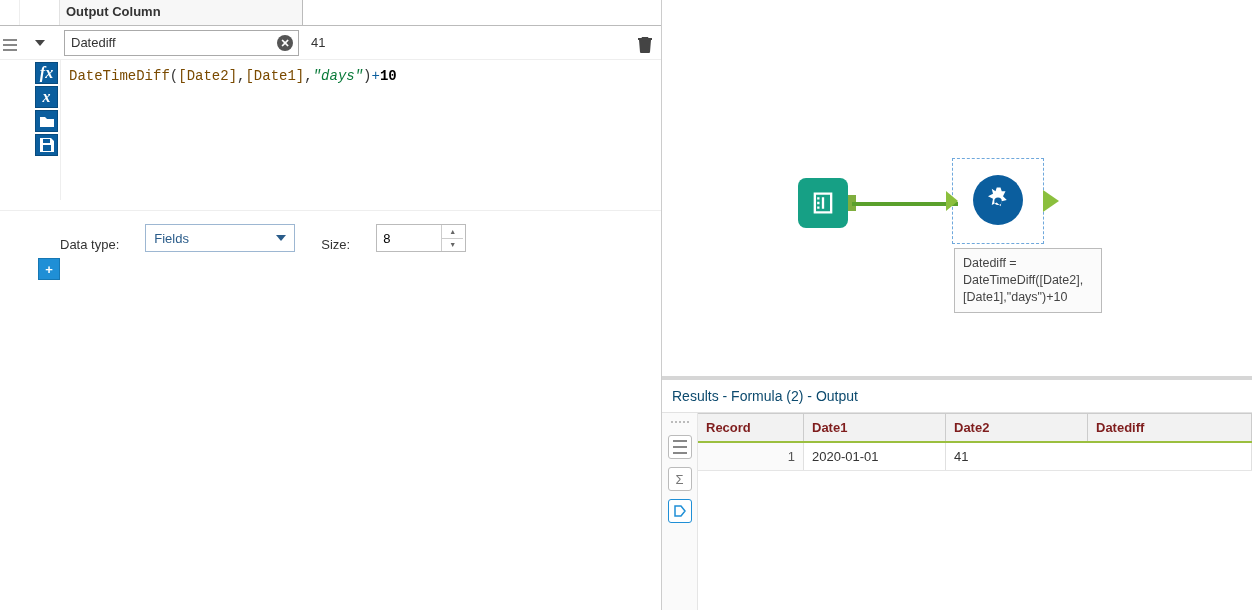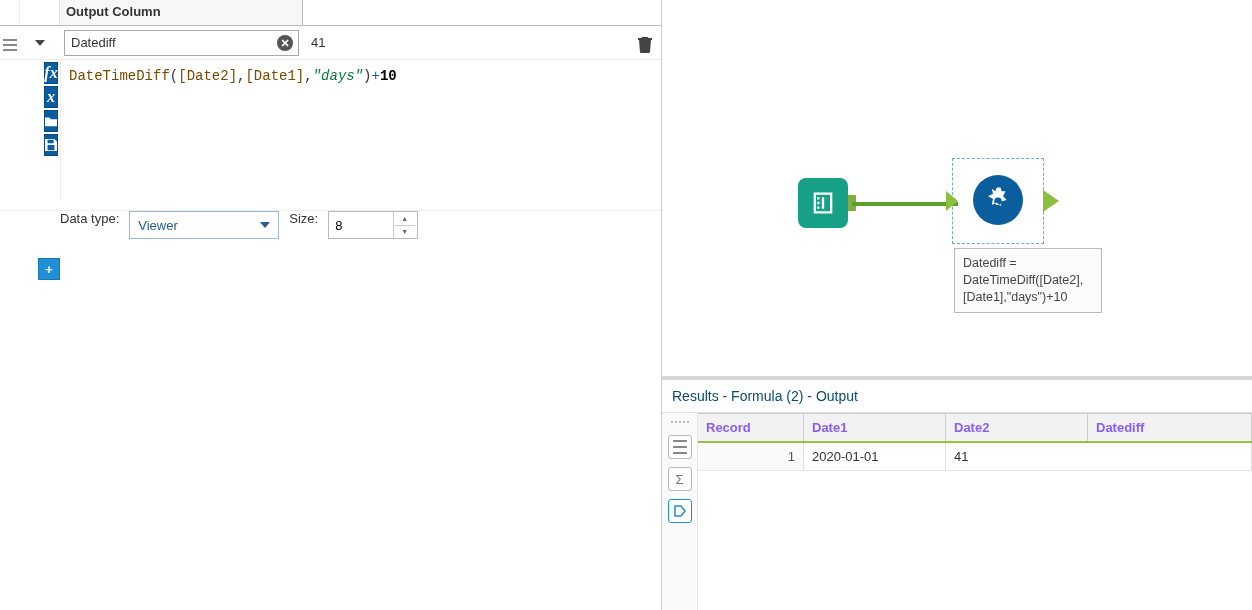--- a/index.html
+++ b/index.html
@@ -60,36 +60,36 @@
     position:absolute; right:10px; top:50%; transform:translateY(-50%);
     width:16px; height:16px; border-radius:50%; background:#555; color:#fff; font-size:11px; line-height:16px; text-align:center; font-weight:bold;
     cursor:pointer;
   }
   .preview-cell { flex:1; padding:4px 8px; display:flex; align-items:center; position:relative; }
   .trash-icon { position:absolute; right:8px; top:4px; cursor:pointer; color:#444; }
 
   .cfg-formula-row { display:flex; min-height:140px; }
   .fx-strip { width:60px; display:flex; flex-direction:column; align-items:flex-end; padding:2px 2px 0 0; gap:2px; }
   .fx-btn {
-    width:14px; height:22px; background:#0b5e9e; color:#fff; font-size:13px; font-weight:600;
+    width:23px; height:22px; background:#0b5e9e; color:#fff; font-size:13px; font-weight:600;
     display:flex; align-items:center; justify-content:center; border:1px solid #084b7e; cursor:pointer;
   }
   .fx-btn.italic { font-style: italic; font-family: "Times New Roman", serif; font-size:16px; }
   .formula-editor {
     flex:1; background:#fff; padding:6px 8px; border-left:1px solid #eee;
     font-family: Consolas, "Courier New", monospace; font-size:14px; white-space:pre; line-height:20px;
   }
   .tok-fn { color:#7a4a00; }
   .tok-br { color:#333; }
   .tok-field { color:#7a4a00; }
   .tok-str { color:#0a7a3a; font-style:italic; }
   .tok-op { color:#0b5e9e; }
   .tok-num { color:#000; font-weight:bold; }
 
-  .datatype-row { display:flex; align-items:flex-start; height:42px; padding-left:60px; gap:10px; border-top:1px solid #eee; margin-top:10px;}
+  .datatype-row { display:flex; align-items:flex-end; height:42px; padding-left:60px; gap:26px; border-top:1px solid #eee; margin-top:10px;}
   .lbl { color:#333; }
   .combo {
     width:150px; height:28px; border:1px solid #9db7d2; background:#fff; color:#2a5c8a; padding:0 28px 0 8px;
     display:flex; align-items:center; position:relative;
   }
   .combo .caret { position:absolute; right:8px; top:50%; transform:translateY(-50%); width:0;height:0;
     border-left:5px solid transparent;border-right:5px solid transparent;border-top:6px solid #2a5c8a; }
   .size-spin { width:90px; height:28px; border:1px solid #bbb; display:flex; align-items:stretch; }
   .size-spin input { border:none; width:64px; padding:0 6px; font-size:13px; }
   .spin-btns { width:22px; display:flex; flex-direction:column; border-left:1px solid #ccc;}
@@ -141,21 +141,21 @@
   .results-main { flex:1; display:flex; flex-direction:column; }
   .results-toolbar { height:36px; display:flex; align-items:center; gap:8px; padding:0 8px; border-bottom:1px solid #e8e8e8; }
   .sep-v { width:1px; height:22px; background:#ccc; margin:0 4px;}
   .caret-sm{width:0;height:0;border-left:4px solid transparent;border-right:4px solid transparent;border-top:5px solid #666;display:inline-block;margin-left:4px;}
   .check-ic{color:#aaa;font-size:15px;}
   .search-box { margin-left:auto; display:flex; align-items:center; gap:4px; color:#aaa; }
   .search-box input{border:none;font-size:14px;color:#888;width:60px;}
   .search-box svg{fill:#aaa;}
 
   .grid { border-top:1px solid #ccc;}
-  .grid-head { display:flex; background:#f2f2f2; border-bottom:2px solid #9bbf3f; font-weight:600; color:#8b5cf6;}
+  .grid-head { display:flex; background:#f2f2f2; border-bottom:2px solid #9bbf3f; font-weight:600; color:#7f1d1d;}
   .gh-rec{width:106px;padding:6px 8px;border-right:1px solid #ccc;}
   .gh{width:142px;padding:6px 8px;border-right:1px solid #ccc;}
   .grid-row{display:flex;border-bottom:1px solid #e5e5e5;}
   .gc-rec{width:106px;padding:6px 8px;border-right:1px solid #e0e0e0;text-align:right;color:#555;background:#fafafa;}
   .gc{width:142px;padding:6px 8px;border-right:1px solid #e0e0e0;color:#333;}
 </style>
 </head>
 <body>
 
 <div class="main-layout">
@@ -206,21 +206,21 @@
               <path fill="#fff" d="M0 0h11l3 3v11H0V0zm3 1v4h7V1H3zm0 6v6h8V7H3z"></path>
             </svg>
         </div>
       </div>
       <div class="formula-editor"><span class="tok-fn">DateTimeDiff</span><span class="tok-br">(</span><span class="tok-field">[Date2]</span><span class="tok-br">,</span><span class="tok-field">[Date1]</span><span class="tok-br">,</span><span class="tok-str">"days"</span><span class="tok-br">)</span><span class="tok-op">+</span><span class="tok-num">10</span></div>
     </div>
 
     <div class="datatype-row">
       <span class="lbl">Data type:</span>
       <div class="combo">
-        <span>Viewer</span>
+        <span>Fields</span>
         <div class="caret"></div>
       </div>
       <span class="lbl">Size:</span>
       <div class="size-spin">
         <input value="8" style="">
         <div class="spin-btns">
           <div class="spin-up">▲</div>
           <div class="spin-down">▼</div>
         </div>
       </div>

